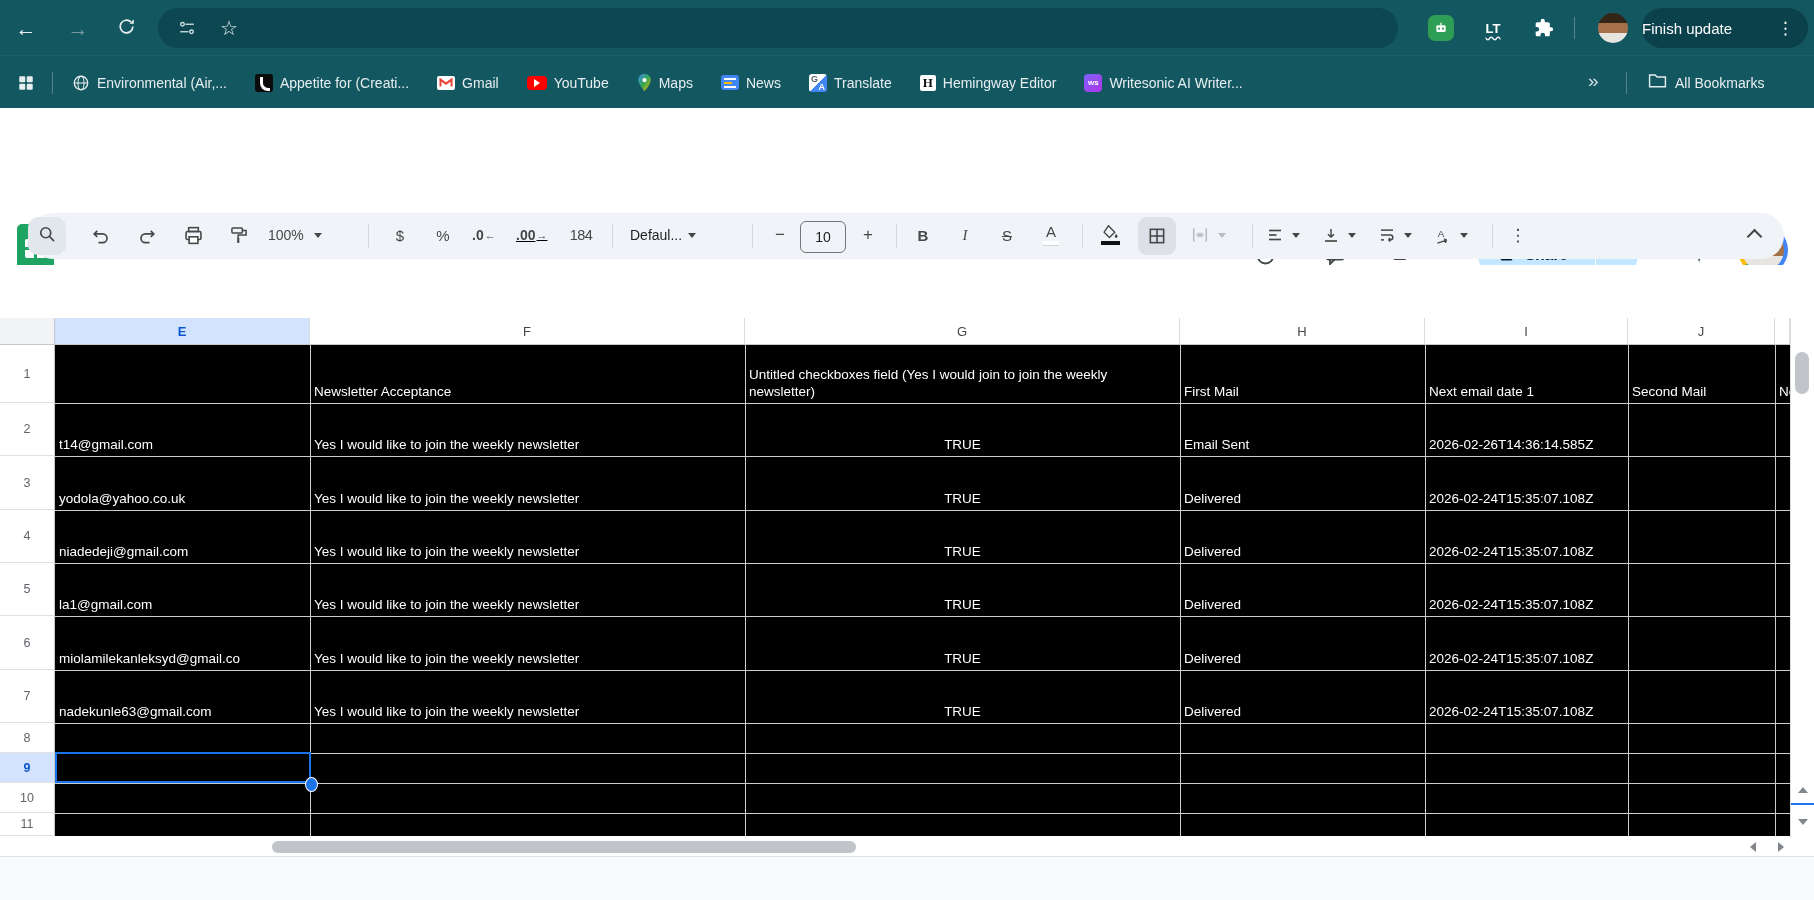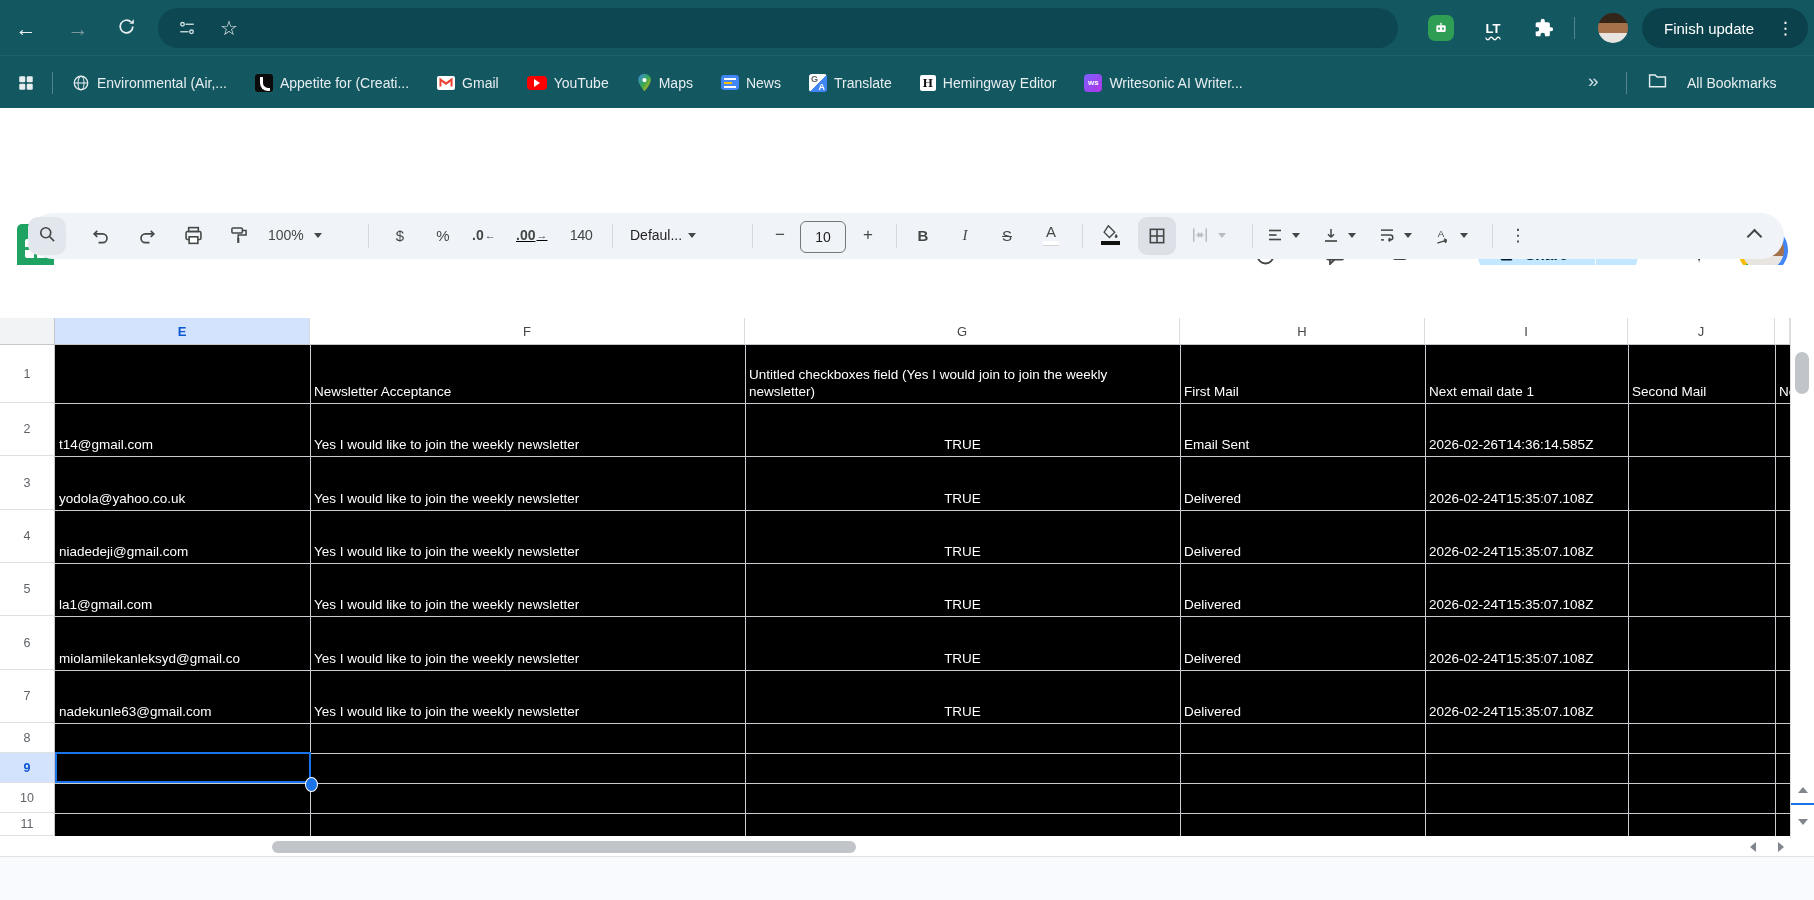--- a/index.html
+++ b/index.html
@@ -100,21 +100,21 @@
       <span style="color:#fff;font-weight:700;font-size:13px;line-height:13px;text-decoration:underline wavy;text-underline-offset:3px;">LT</span>
     </div>
     <div class="abs iconbtn" style="left:1532px;top:16px;width:24px;height:24px;">
       <svg width="20" height="20" viewBox="0 0 24 24">
           <path d="M20.5 11h-1.5V7c0-1.1-.9-2-2-2h-4V3.5a2.5 2.5 0 0 0-5 0V5H4c-1.1 0-2 .9-2 2v3.8h1.5a2.7 2.7 0 0 1 0 5.4H2V20c0 1.1.9 2 2 2h3.8v-1.5a2.7 2.7 0 0 1 5.4 0V22H17c1.1 0 2-.9 2-2v-4h1.5a2.5 2.5 0 0 0 0-5z" fill="#fff"></path>
         </svg>
     </div>
     <div class="abs vdiv-dark" style="left:1574px;top:17px;"></div>
     <div class="abs" style="left:1598px;top:13px;width:30px;height:30px;border-radius:50%;background:linear-gradient(180deg,#342519 0%,#342519 34%,#a5714a 34%,#a5714a 66%,#e8e4df 66%);"></div>
     <div class="pill-update">
-      <span style="padding-left:22px;flex:1;">Finish update</span>
+      <span style="flex:1;">Finish update</span>
       <span style="padding-right:14px;font-size:17px;">⋮</span>
     </div>
   </div>
 
   <div class="bookbar">
     <div class="abs iconbtn" style="left:14px;top:15px;width:24px;height:24px;">
       <svg width="18" height="18" viewBox="0 0 24 24">
           <rect x="3" y="3" width="8" height="8" rx="1.5" fill="#e7eef0"></rect>
           <rect x="13" y="3" width="8" height="8" rx="1.5" fill="#e7eef0"></rect>
           <rect x="3" y="13" width="8" height="8" rx="1.5" fill="#e7eef0"></rect>
@@ -202,21 +202,21 @@
         </div>
         <div class="bm-item">
           <span style="display: inline-flex; align-items: center;">
             <span style="display:inline-flex;width:18px;height:18px;border-radius:4px;background:linear-gradient(135deg,#7b61ff,#b036e6);align-items:center;justify-content:center;font-size:8px;font-weight:700;color:#fff">ws</span>
           </span>
           <span class="bm-label">Writesonic AI Writer...</span>
         </div>
       </div>
     <div class="abs navglyph" style="left:1588px;top:15px;font-size:19px;color:#cfe0e3;">»</div>
     <div class="abs vdiv-dark" style="left:1626px;top:16px;"></div>
-    <div class="abs flexc" style="left:1648px;top:0;height:53px;gap:20px;">
+    <div class="abs flexc" style="left:1648px;top:0;height:53px;gap:8px;">
       <span><svg width="19" height="17" viewBox="0 0 24 20">
             <path d="M2 3h7l2.5 2.5H22V18H2z" fill="none" stroke="#e7eef0" stroke-width="1.8"></path>
           </svg></span>
       <span class="bm-label">All Bookmarks</span>
     </div>
   </div>
 
   <div class="sheethead">
     <div class="abs" style="left:17px;top:116px;width:37px;height:50px;background:#1ea362;border-radius:5px;">
       <div style="position:absolute;left:8px;top:15px;width:21px;height:19px;background:#fff;border-radius:2px;"></div>
@@ -331,21 +331,21 @@
   <div class="abs iconbtn tbtxt" style="left:388px;top:222px;width:24px;height:26px;font-size:15px;">$</div>
   <div class="abs iconbtn tbtxt" style="left:430px;top:222px;width:26px;height:26px;font-size:15px;">%</div>
   <div class="abs flexc" style="left:472px;top:222px;height:26px;">
       <span class="tbtxt" style="font-weight:600;">.0</span>
       <span style="color:#444746;font-size:11px;margin-left:1px;">←</span>
     </div>
   <div class="abs flexc" style="left:516px;top:222px;height:26px;text-decoration:underline;">
       <span class="tbtxt" style="font-weight:600;">.00</span>
       <span style="color:#444746;font-size:11px;margin-left:1px;">→</span>
     </div>
-  <div class="abs iconbtn tbtxt" style="left:566px;top:222px;width:30px;height:26px;font-size:14.5px;letter-spacing:-0.5px;">140</div>
+  <div class="abs iconbtn tbtxt" style="left:566px;top:222px;width:30px;height:26px;font-size:14.5px;letter-spacing:-0.5px;">184</div>
   <div class="tdiv" style="left:612px;"></div>
   <div class="abs flexc" style="left:630px;top:222px;height:26px;gap:6px;">
     <span class="tbtxt" style="color:#1f1f1f;">Defaul...</span>
     <span class="tri"></span>
   </div>
   <div class="tdiv" style="left:752px;"></div>
   <div class="abs iconbtn" style="left:768px;top:222px;width:24px;height:26px;font-size:17px;color:#444746;">−</div>
   <div class="sizebox">
       <span>10</span>
     </div>

